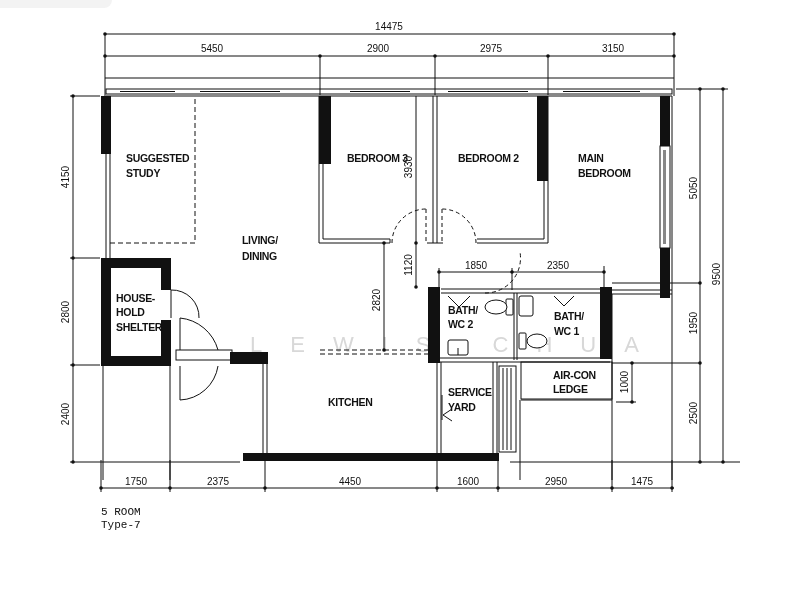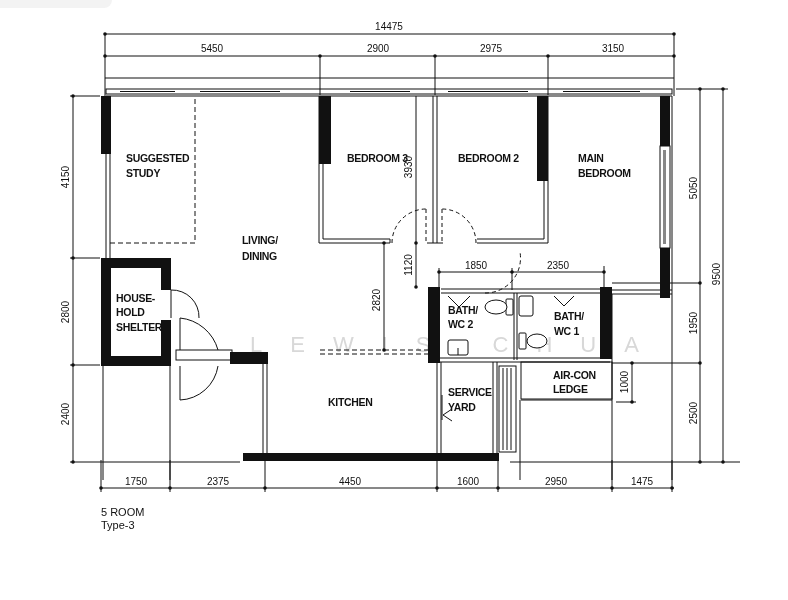--- a/index.html
+++ b/index.html
@@ -2,21 +2,21 @@
 <html><head>
 <meta charset="utf-8">
 <style>
   html, body { margin: 0; padding: 0; background: #ffffff; }
   body { width: 788px; height: 600px; position: relative; overflow: hidden; font-family: "Liberation Sans", sans-serif; }
   .corner-blob { position: absolute; left: 0; top: 0; width: 112px; height: 8px; background: #f3f3f3; border-radius: 0 0 14px 0; }
   svg.plan { position: absolute; left: 0; top: 0; }
   .dim { font-family: "Liberation Sans", sans-serif; font-size: 10px; fill: #111; }
   .room { font-family: "Liberation Sans", sans-serif; font-size: 10.5px; font-weight: bold; fill: #111; letter-spacing: -0.3px; }
   .wm { font-family: "Liberation Sans", sans-serif; font-size: 22px; fill: #d8d8d8; letter-spacing: 28px; }
-  .caption { position: absolute; left: 101px; top: 506px; font-family: Liberation Sans, sans-serif; font-size: 11px; line-height: 13px; color: #111; }
+  .caption { position: absolute; left: 101px; top: 506px; font-family: Liberation Mono, monospace; font-size: 11px; line-height: 13px; color: #111; }
   .caption div { white-space: pre; }
 </style>
 </head>
 <body>
 
 <div class="corner-blob"></div>
 
 <svg class="plan" width="788" height="600" viewBox="0 0 788 600">
 
   <text class="wm" x="250" y="352">LEWIS CHUA</text>
@@ -299,14 +299,14 @@
   <text class="room" x="554" y="335">WC 1</text>
   <text class="room" x="328" y="406">KITCHEN</text>
   <text class="room" x="448" y="396">SERVICE</text>
   <text class="room" x="448" y="411">YARD</text>
   <text class="room" x="553" y="379">AIR-CON</text>
   <text class="room" x="553" y="393">LEDGE</text>
 </svg>
 
 <div class="caption">
   <div>5 ROOM</div>
-  <div>Type-3</div>
+  <div>Type-7</div>
 </div>
 
 </body></html>

